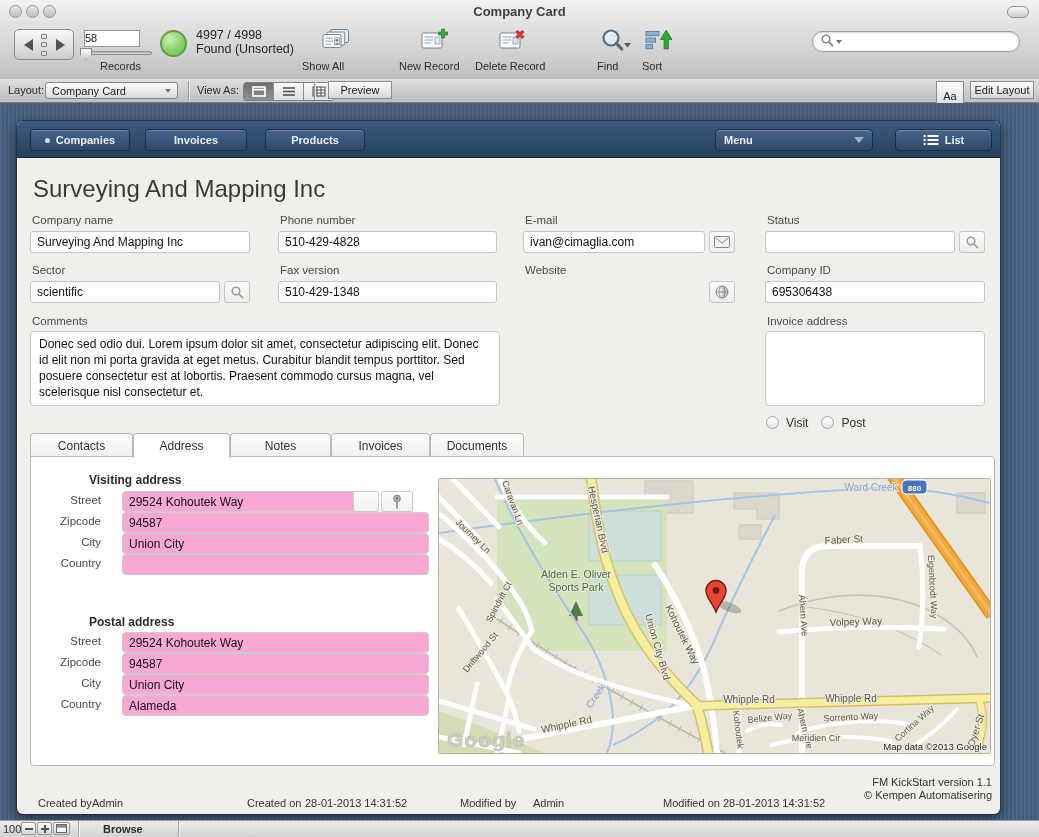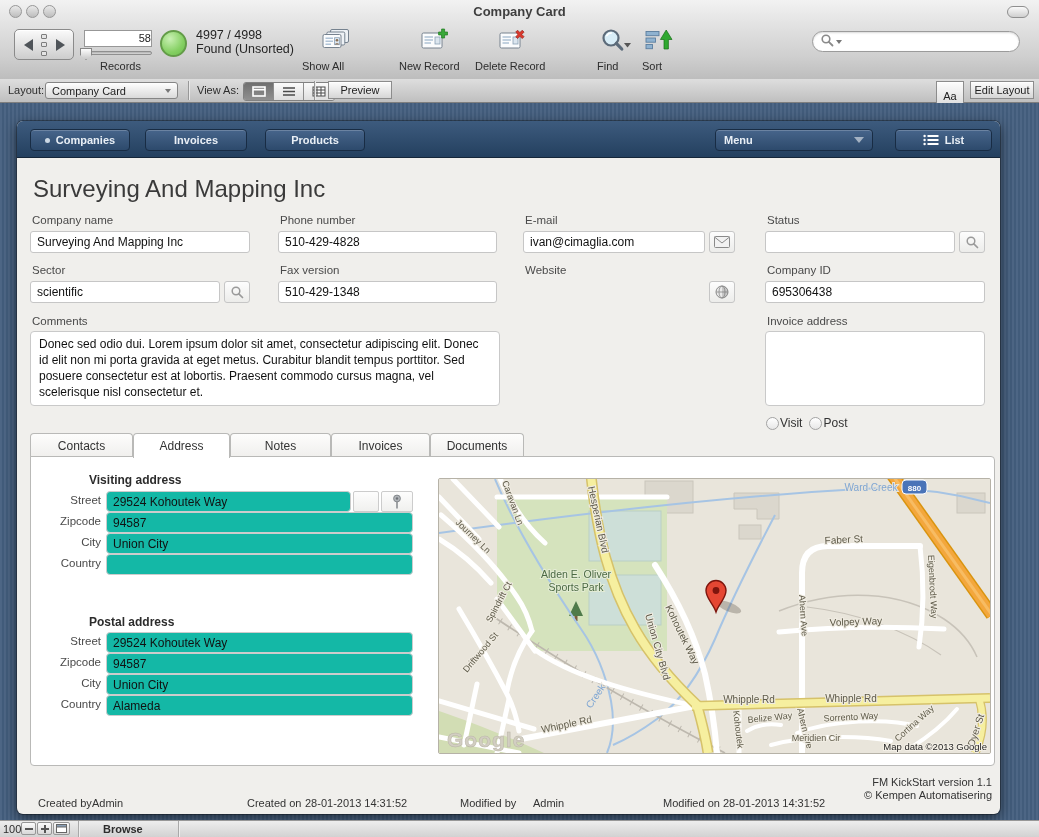--- a/index.html
+++ b/index.html
@@ -15,22 +15,22 @@
   .pill{position:absolute;right:10px;top:6px;width:20px;height:10px;border:1px solid #8f8f8f;
     border-radius:6px;background:linear-gradient(#fafafa,#cfcfcf);}
   .tb-label{position:absolute;top:60px;font-size:11px;color:#2d2d2d;text-align:left;}
   .book-btn{position:absolute;left:14px;top:29px;width:60px;height:31px;box-sizing:border-box;
     border:1px solid #8a8a8a;border-radius:5px;background:linear-gradient(#fafafa,#cdcdcd);
     display:flex;align-items:center;justify-content:space-evenly;box-shadow:inset 0 1px 0 #fff;}
   .tri-l{width:0;height:0;border-top:6px solid transparent;border-bottom:6px solid transparent;border-right:9px solid #4f5459;}
   .tri-r{width:0;height:0;border-top:6px solid transparent;border-bottom:6px solid transparent;border-left:9px solid #4f5459;}
   .spine{height:22px;display:flex;flex-direction:column;justify-content:space-between;align-items:center;}
   .knot{width:6px;height:5px;border:1px solid #7d7d7d;background:#e4e4e4;border-radius:1px;box-sizing:border-box;}
-  .rec-num{position:absolute;left:84px;top:30px;width:68px;height:17px;box-sizing:border-box;
-    border:1px solid #979797;background:#fff;font-size:11px;text-align:right;line-height:15px;}
+  .rec-num{position:absolute;left:84px;top:30px;width:56px;height:17px;box-sizing:border-box;
+    border:1px solid #979797;background:#fff;font-size:11px;text-align:left;line-height:15px;}
   .slider-track{position:absolute;left:84px;top:51px;width:68px;height:4px;border:1px solid #8f8f8f;
     border-radius:2px;background:linear-gradient(#b0b0b0,#d8d8d8);box-sizing:border-box;}
   .slider-thumb{position:absolute;left:80px;top:48px;width:12px;height:12px;box-sizing:border-box;
     background:linear-gradient(#fdfdfd,#cacaca);border:1px solid #868686;
     clip-path:polygon(0 0,100% 0,100% 58%,50% 100%,0 58%);}
   .dial{position:absolute;left:160px;top:30px;width:27px;height:27px;border-radius:50%;
     border:2px solid #639c48;box-sizing:border-box;
     background:radial-gradient(circle at 35% 30%,#c9f0b3,#85d063 60%,#6abd4b);}
   .found{position:absolute;left:196px;top:28px;font-size:12.5px;color:#262626;line-height:14px;}
   .tb-ic{position:absolute;top:28px;}
@@ -68,33 +68,33 @@
   .dot{width:5px;height:5px;border-radius:50%;background:#ccd8e4;}
   .menu-arrow{width:0;height:0;border-left:5px solid transparent;border-right:5px solid transparent;border-top:6px solid #a4b2c3;}
   .rec-title{position:absolute;left:16px;top:54px;font-size:24px;color:#3a3a3a;}
   .lbl{position:absolute;font-size:11.5px;color:#4a4a4a;white-space:nowrap;}
   .fld{position:absolute;box-sizing:border-box;height:22px;border:1px solid #c6c6c6;border-radius:3px;
     background:#fff;font-size:12px;color:#111;padding:3px 6px;font-family:inherit;outline:none;}
   .icon-btn{position:absolute;box-sizing:border-box;width:26px;height:22px;border:1px solid #c6c6c6;
     border-radius:3px;background:linear-gradient(#fdfdfd,#ececea);display:flex;align-items:center;justify-content:center;}
   .comments{position:absolute;box-sizing:border-box;border:1px solid #c9c9c9;border-radius:4px;
     background:#fff;font-size:12px;line-height:1.33;padding:5px 8px;color:#111;}
-  .radio-row{position:absolute;left:749px;top:295px;display:flex;align-items:flex-end;gap:1px;font-size:12px;color:#333;}
+  .radio-row{position:absolute;left:749px;top:295px;display:flex;align-items:flex-start;gap:7px;font-size:12px;color:#333;}
   .radio{width:13px;height:13px;border-radius:50%;border:1px solid #a3a3a3;
     background:linear-gradient(#fff,#e7e7e7);box-sizing:border-box;}
   .tab{position:absolute;top:312px;height:24px;box-sizing:border-box;border:1px solid #b9b9b7;
     border-bottom:none;border-radius:4px 4px 0 0;background:linear-gradient(#fdfdfc,#f0efed);
     font-size:12px;color:#333;display:flex;align-items:center;justify-content:center;z-index:1;}
   .tab.active{background:#fff;height:25px;z-index:3;}
   .panel{position:absolute;left:13px;top:335px;width:965px;height:310px;background:#fff;
     border:1px solid #b9b9b7;border-radius:0 4px 4px 4px;box-sizing:border-box;z-index:2;}
   .sec-head{position:absolute;font-weight:bold;font-size:12px;color:#2c2c2c;}
   .a-lbl{position:absolute;left:0;width:70px;text-align:right;font-size:11.5px;color:#4a4a4a;}
   .a-fld{position:absolute;box-sizing:border-box;height:21px;border:1px solid #cccccc;border-radius:4px;
-    background:#14b8a6;font-size:12px;padding:2px 6px;color:#111;font-family:inherit;outline:none;}
+    background:#f9a8d4;font-size:12px;padding:2px 6px;color:#111;font-family:inherit;outline:none;margin-left:16px;}
   .a-btn{position:absolute;box-sizing:border-box;height:21px;border:1px solid #cccccc;border-radius:2px;
     background:linear-gradient(#fdfdfd,#f0f0ee);display:flex;align-items:center;justify-content:center;}
   .map{position:absolute;left:407px;top:21px;width:551px;height:274px;border:1px solid #b6b2a7;
     border-radius:2px;overflow:hidden;background:#e9e5db;}
   .foot{position:absolute;font-size:11px;color:#333;white-space:nowrap;}
   .ver{position:absolute;right:8px;font-size:11px;color:#333;text-align:right;line-height:13px;}
   
   .statusbar{position:absolute;left:0;top:820px;width:1039px;height:17px;
     background:linear-gradient(#ededed,#d2d2d2);border-top:1px solid #979797;box-sizing:border-box;}
   .sb-text{position:absolute;top:2px;font-size:11px;color:#2d2d2d;}

